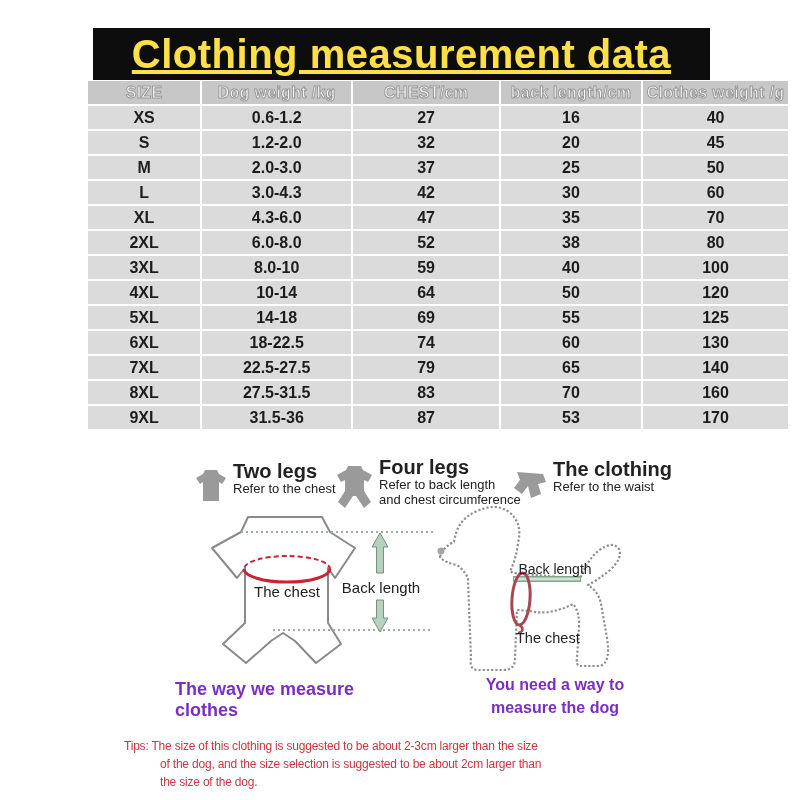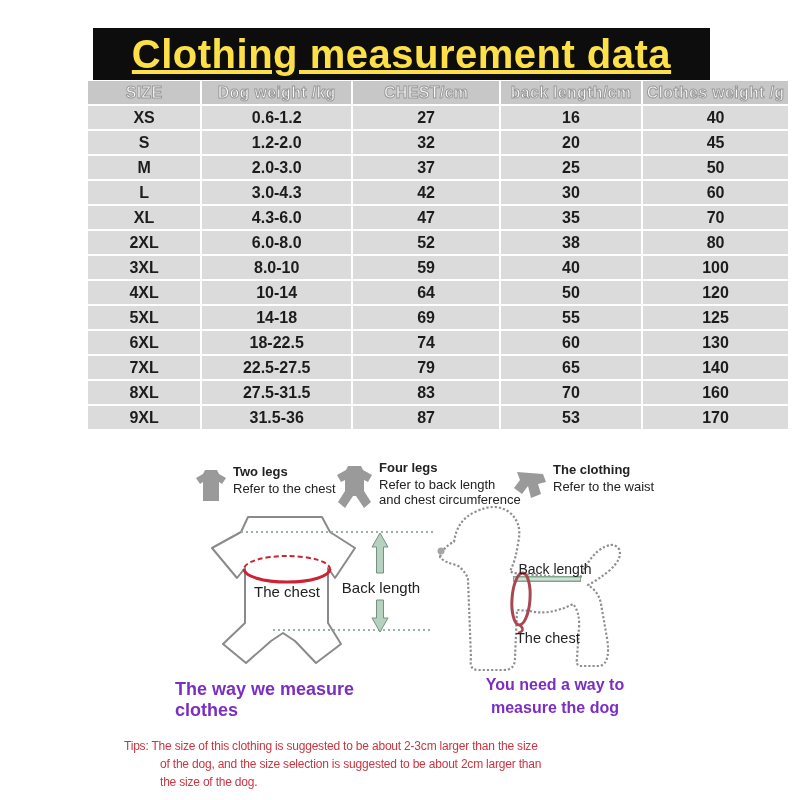--- a/index.html
+++ b/index.html
@@ -45,21 +45,21 @@
     font-size:16px;font-weight:700;color:#f8f8f8;
     -webkit-text-stroke:1px #989898;letter-spacing:0.3px;
   }
   .size-table td{
     height:23px;background:var(--row-bg);
     font-size:16px;font-weight:700;color:var(--ink);
   }
   
   .legend-item{position:absolute;display:flex;gap:7px;align-items:flex-start;}
   .legend-item .licon{flex:0 0 auto;}
-  .legend-title{font-size:13px;font-weight:700;color:#222;line-height:19px;}
+  .legend-title{font-size:20px;font-weight:700;color:#222;line-height:19px;}
   .legend-desc{font-size:13px;font-weight:400;color:#222;line-height:15px;}
   
   .diagram-svg{position:absolute;}
   .svg-label{font-family:"Liberation Sans",sans-serif;fill:#222;}
   
   .caption-clothes{
     position:absolute;left:175px;top:679px;width:240px;
     color:var(--purple);font-size:18px;font-weight:700;
   }
   .caption-dog{

